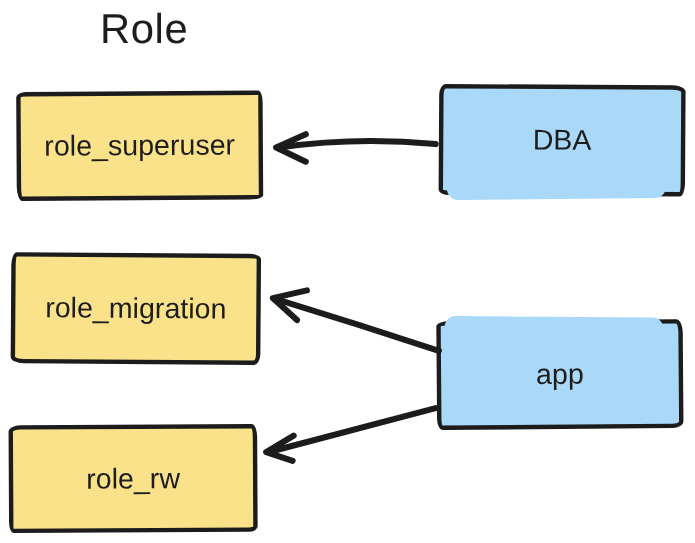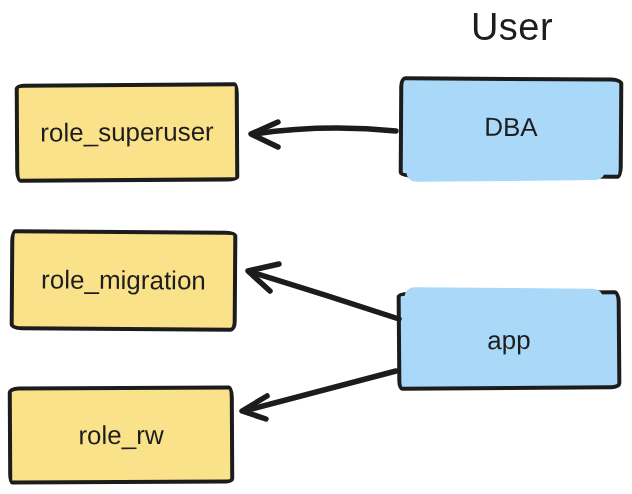--- a/index.html
+++ b/index.html
@@ -68,22 +68,22 @@
     height: 494px;
     pointer-events: none;
   }
   .node-label { pointer-events: none; }
 </style>
 </head>
 <body>
 
 <div class="canvas">
 
+  <div class="col-header header-role">Role</div>
 
-  <div class="col-header header-user">User</div>
 
   <div class="box box-yellow r1 b-superuser">
     <span class="node-label">role_superuser</span>
   </div>
 
   <div class="box box-yellow r2 b-migration">
     <span class="node-label">role_migration</span>
   </div>
 
   <div class="box box-yellow r3 b-rw">

